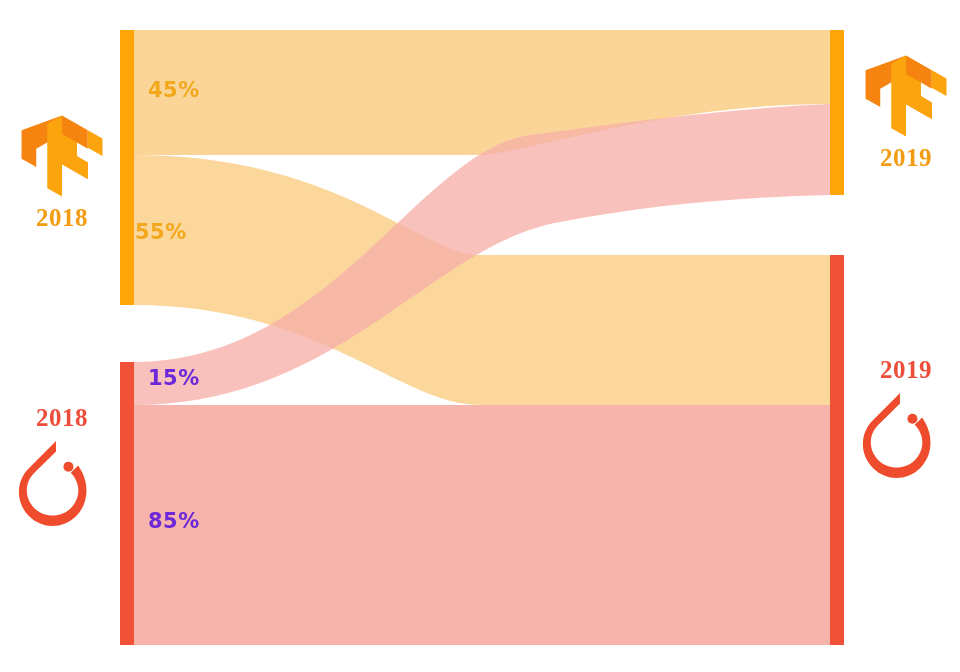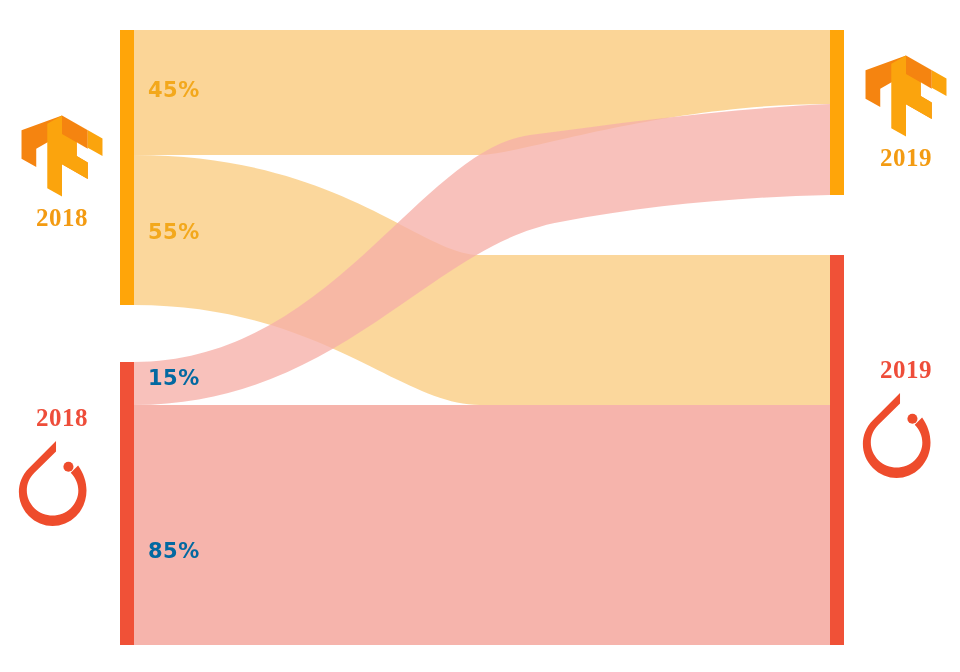--- a/index.html
+++ b/index.html
@@ -25,21 +25,21 @@
   .pct-label {
     position: absolute;
     font-family: "DejaVu Sans", sans-serif;
     font-weight: bold;
     font-size: 21px;
     letter-spacing: 0.5px;
     white-space: nowrap;
     user-select: none;
   }
   .pct-tf { color: #F3A81C; }
-  .pct-pt { color: #0369a1; }
+  .pct-pt { color: #6d28d9; }
 
   .endpoint {
     position: absolute;
     width: 120px;
     display: flex;
     flex-direction: column;
     align-items: center;
     user-select: none;
   }
   .year-label {
@@ -103,23 +103,23 @@
              C 430,245 340,405 134,405
              Z"></path>
 
     <rect x="120" y="30" width="14" height="275" fill="#FFA509"></rect>
     <rect x="120" y="362" width="14" height="283" fill="#F05137"></rect>
     <rect x="830" y="30" width="14" height="165" fill="#FFA509"></rect>
     <rect x="830" y="255" width="14" height="390" fill="#F05137"></rect>
   </svg>
 
   <div class="pct-label pct-tf" style="left:148px; top:78px;">45%</div>
-  <div class="pct-label pct-tf" style="left:148px; top:220px;">55%</div>
+  <div class="pct-label pct-tf" style="left:135px; top:220px;">55%</div>
   <div class="pct-label pct-pt" style="left:148px; top:366px;">15%</div>
-  <div class="pct-label pct-pt" style="left:148px; top:509px;margin-top:30px;">85%</div>
+  <div class="pct-label pct-pt" style="left:148px; top:509px;">85%</div>
 
   <div class="endpoint" id="endpoint-tf-2018">
     <div class="logo-box">
       <svg viewBox="0 0 100 100">
         <polygon fill="#F58410" points="50,6 50,26 22,42 22,62 6,53 6,22"></polygon>
         <polygon fill="#FBA40D" points="50,6 50,94 34,85 34,15"></polygon>
         <polygon fill="#F58410" points="50,6 78,22 78,42 66,35 66,50 78,57 78,75 50,59"></polygon>
         <polygon fill="#FBA40D" points="50,26 78,42 78,42 66,35 66,50 78,57 78,75 50,59"></polygon>
         <polygon fill="#FBA40D" points="50,6 94,31 94,50 78,41 78,22 50,6"></polygon>
       </svg>

